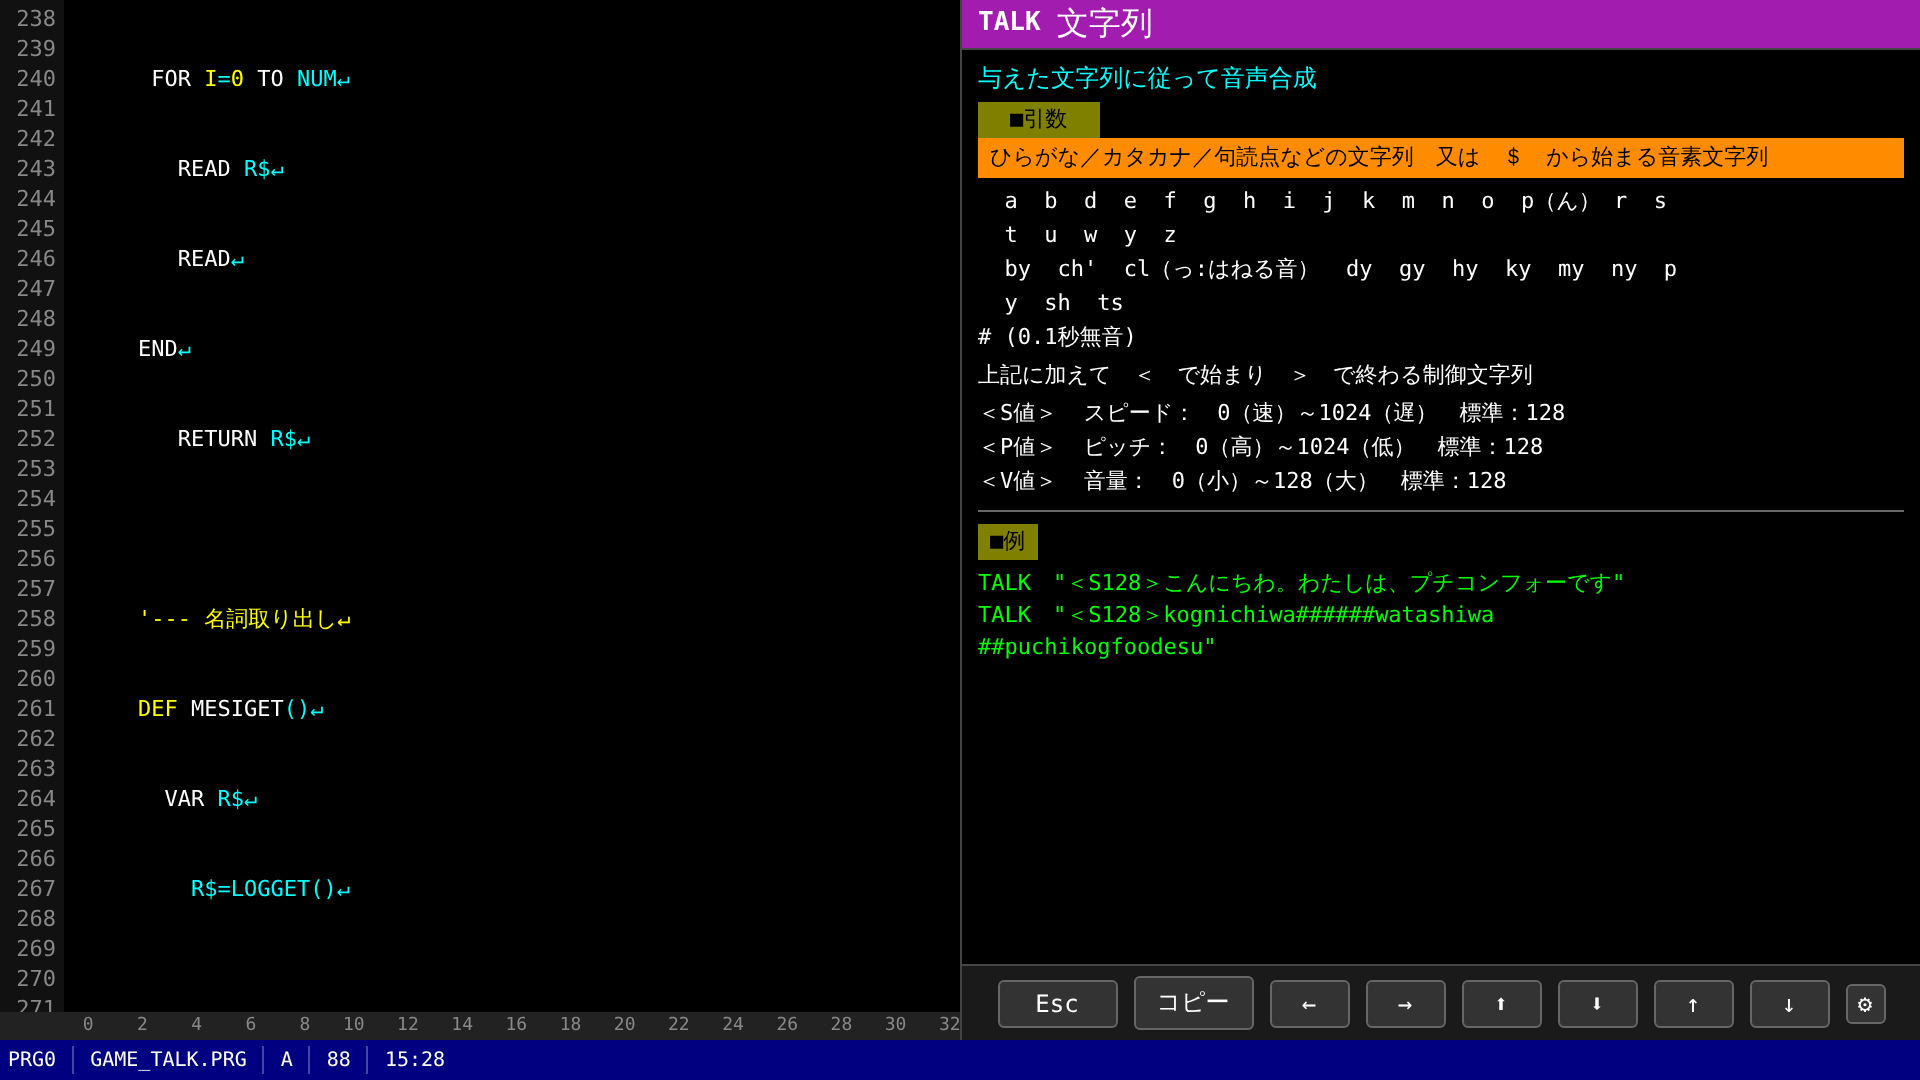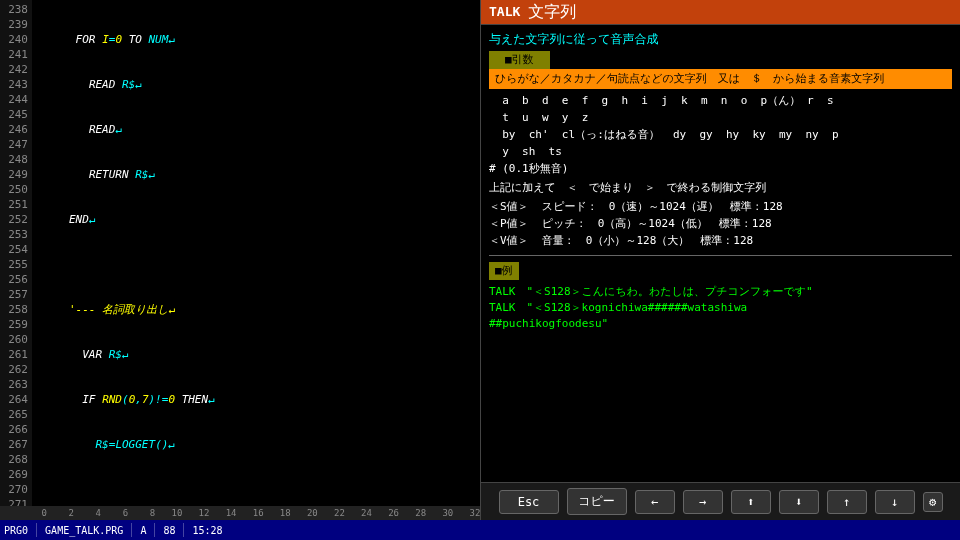--- a/index.html
+++ b/index.html
@@ -56,42 +56,41 @@
       overflow: hidden;
       white-space: pre;
       font-size: 11px;
       line-height: 15px;
     }
 
     .code-line {
       display: block;
       height: 15px;
       color: #00ffff;
-      font-style: italic;
     }
 
     .kw-yellow { color: #ffff00; }
     .kw-white { color: #ffffff; }
     .kw-cyan { color: #00ffff; }
     .comment { color: #ffff00; }
 
     
     .help-panel {
       width: 480px;
       background: #000;
       color: #ffffff;
       font-size: 11px;
       line-height: 16px;
       display: flex;
       flex-direction: column;
       border-left: 1px solid #444;
     }
 
     .help-title-bar {
-      background: #c2410c;
+      background: #a21caf;
       padding: 4px 8px;
       display: flex;
       align-items: center;
       gap: 8px;
       border-bottom: 1px solid #444;
     }
 
     .help-title-keyword {
       color: #ffffff;
       font-size: 13px;
@@ -221,26 +220,26 @@
 
   <div class="code-panel">
     <div class="code-content">
       <div class="line-numbers">
         238<br>239<br>240<br>241<br>242<br>243<br>244<br>245<br>246<br>247<br>248<br>249<br>250<br>251<br>252<br>253<br>254<br>255<br>256<br>257<br>258<br>259<br>260<br>261<br>262<br>263<br>264<br>265<br>266<br>267<br>268<br>269<br>270<br>271<br>272<br>273<br>274<br>275<br>276<br>277<br>278<br>279<br>280
       </div>
       <div class="code-lines">
         <span class="code-line"><span class="kw-white"> FOR </span><span class="kw-yellow">I</span>=<span class="kw-yellow">0</span> <span class="kw-white">TO</span> <span class="kw-cyan">NUM</span>↵</span>
         <span class="code-line">   <span class="kw-white">READ</span> <span class="kw-cyan">R$</span>↵</span>
         <span class="code-line">   <span class="kw-white">READ</span>↵</span>
+        <span class="code-line"><span class="kw-white">END</span>↵</span>
         <span class="code-line">   <span class="kw-white">RETURN</span> <span class="kw-cyan">R$</span>↵</span>
-        <span class="code-line"><span class="kw-white">END</span>↵</span>
         <span class="code-line">&nbsp;</span>
         <span class="code-line"><span class="comment">'--- 名詞取り出し↵</span></span>
+        <span class="code-line"><span class="kw-yellow">DEF</span> <span class="kw-white">MESIGET</span>()↵</span>
         <span class="code-line">  <span class="kw-white">VAR</span> <span class="kw-cyan">R$</span>↵</span>
-        <span class="code-line">  <span class="kw-white">IF</span> <span class="kw-yellow">RND</span>(<span class="kw-yellow">0</span>,<span class="kw-yellow">7</span>)!=<span class="kw-yellow">0</span> <span class="kw-white">THEN</span>↵</span>
         <span class="code-line">    <span class="kw-cyan">R$</span>=<span class="kw-cyan">LOGGET</span>()↵</span>
         
         
         
         
         
         
         
         
         

